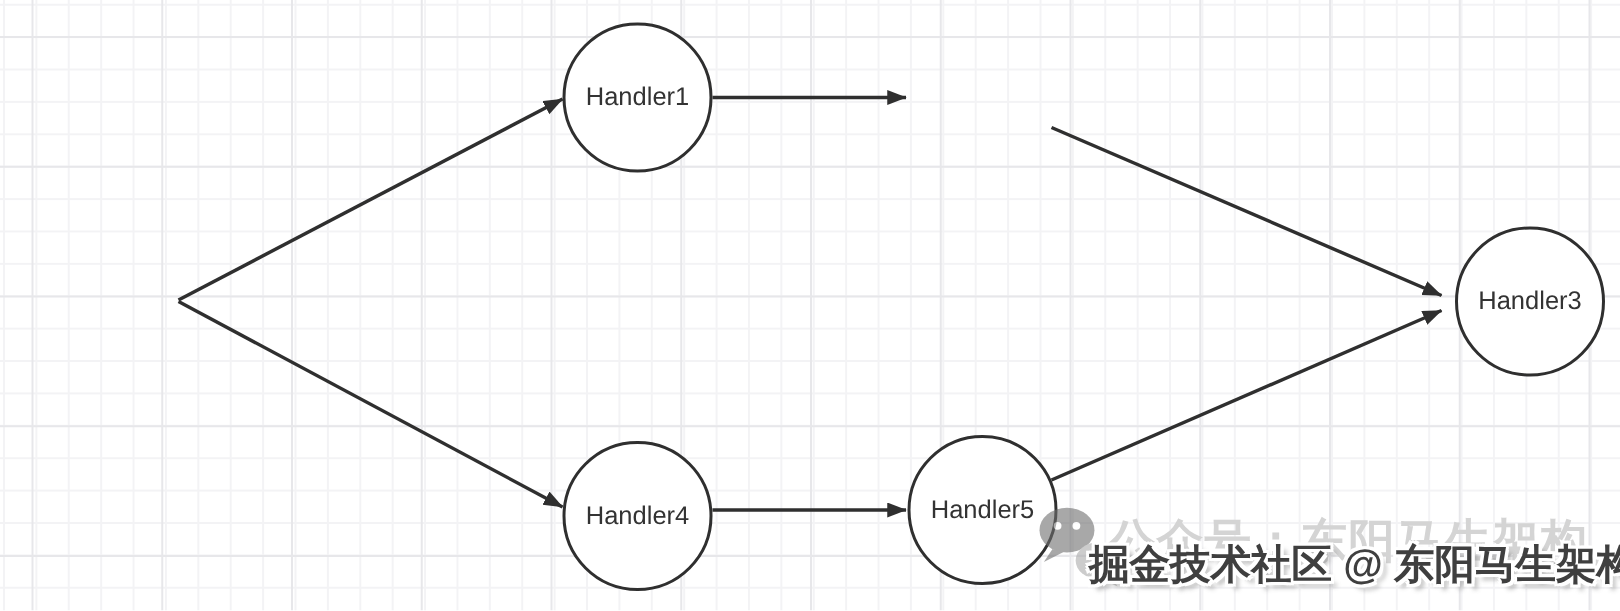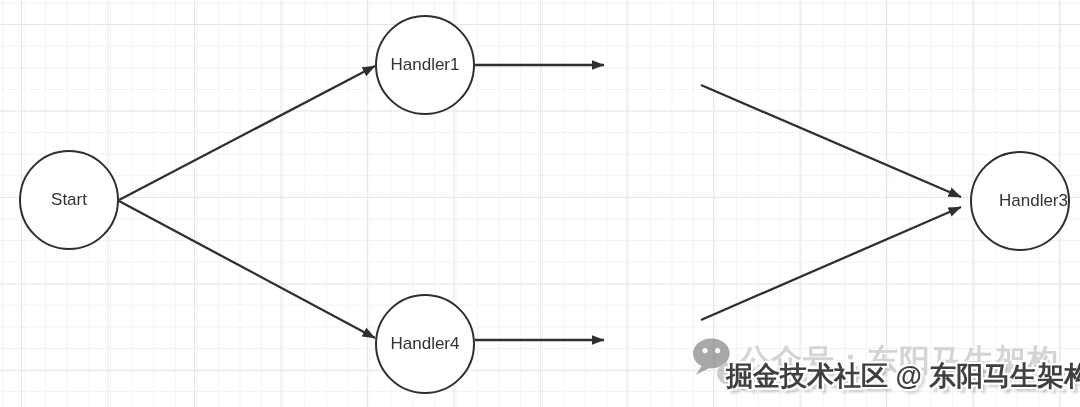--- a/index.html
+++ b/index.html
@@ -62,31 +62,31 @@
     </defs>
   <line x1="119" y1="200" x2="375" y2="66" stroke="#2f2f2f" stroke-width="2.3" marker-end="url(#arrow)"></line>
       <line x1="119" y1="201" x2="375" y2="338" stroke="#2f2f2f" stroke-width="2.3" marker-end="url(#arrow)"></line>
       <line x1="475" y1="65" x2="604" y2="65" stroke="#2f2f2f" stroke-width="2.3" marker-end="url(#arrow)"></line>
       <line x1="475" y1="340" x2="604" y2="340" stroke="#2f2f2f" stroke-width="2.3" marker-end="url(#arrow)"></line>
       <line x1="701" y1="85" x2="961" y2="197" stroke="#2f2f2f" stroke-width="2.3" marker-end="url(#arrow)"></line>
       <line x1="701" y1="320" x2="961" y2="207" stroke="#2f2f2f" stroke-width="2.3" marker-end="url(#arrow)"></line>
     </svg>
 
   <div id="nodes-layer">
-      <div class="node" style="left: 19px; top: 150px;">
-        <span>Start</span>
-      </div>
       <div class="node" style="left: 375px; top: 15px;">
         <span>Handler1</span>
       </div>
-      <div class="node" style="left: 970px; top: 151px; justify-content: flex-end;">
+      <div class="node" style="left: 970px; top: 151px;">
         <span>Handler3</span>
       </div>
       <div class="node" style="left: 375px; top: 294px;">
         <span>Handler4</span>
+      </div>
+      <div class="node" style="left: 605px; top: 290px;">
+        <span>Handler5</span>
       </div>
     </div>
 
   <div class="watermark">
     <svg class="wm-icon" viewBox="0 0 60 56">
       <g opacity="0.6">
         <ellipse cx="21" cy="16" rx="19" ry="15.5" fill="#6f6f6f"></ellipse>
         <path d="M11 29 L5 38 L19 31 Z" fill="#6f6f6f"></path>
         <circle cx="14.5" cy="13" r="2.7" fill="#ffffff"></circle>
         <circle cx="27.5" cy="13" r="2.7" fill="#ffffff"></circle>

